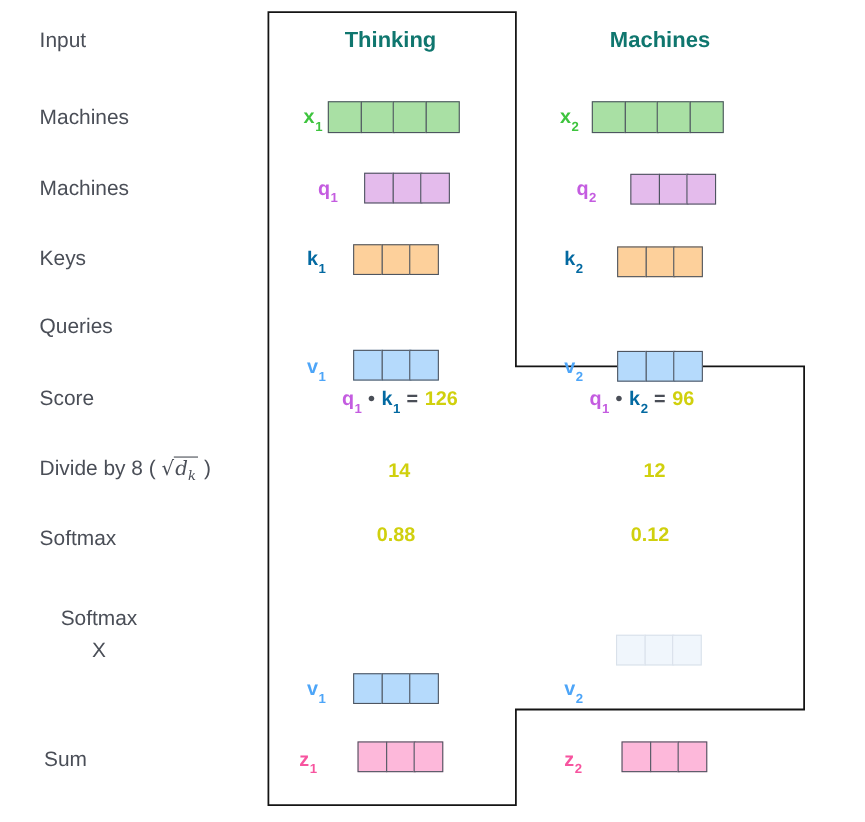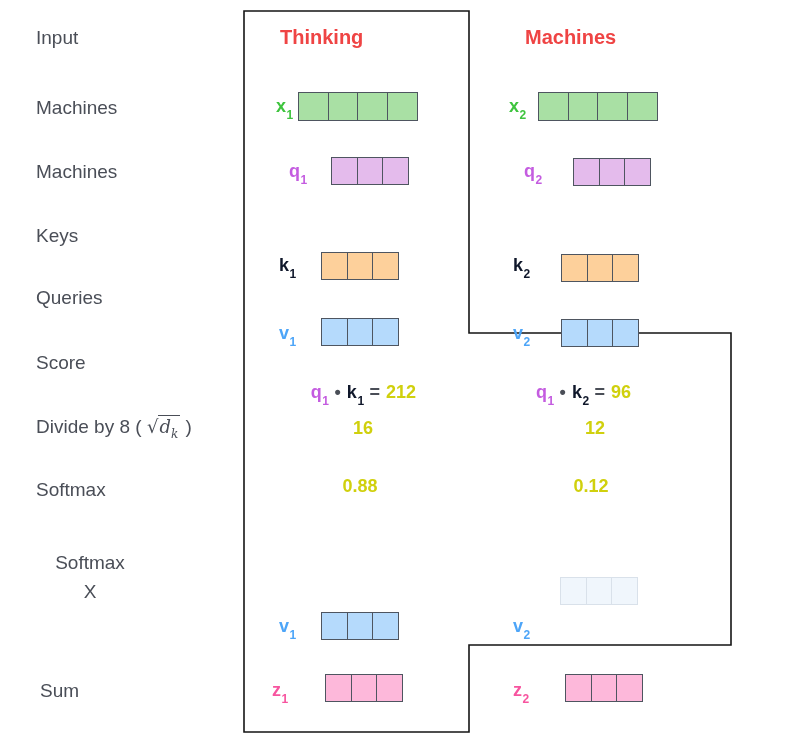--- a/index.html
+++ b/index.html
@@ -3,33 +3,33 @@
 <meta charset="utf-8">
 <style>
   html,body { margin:0; padding:0; background:#ffffff; }
   .canvas {
     position:relative; width:786px; height:747px; background:#ffffff;
     font-family:"Liberation Sans", sans-serif; overflow:hidden;
   }
   svg.outline { position:absolute; left:0; top:0; width:786px; height:747px; }
 
   .lab { position:absolute; font-size:19px; color:#4a4e57; white-space:nowrap; }
-  .hdr { position:absolute; width:150px; font-size:20px; font-weight:bold; color:#ef4444; }
+  .hdr { position:absolute; width:150px; text-align:center; font-size:20px; font-weight:bold; color:#0f766e; }
 
   .vlab { position:absolute; font-size:18px; font-weight:bold; white-space:nowrap; }
   .vlab sub, .score sub { font-size:12px; position:relative; top:2px; left:0.5px; }
 
   .vec { position:absolute; display:flex; }
   .cell { width:27px; height:28px; box-sizing:border-box; border:1.5px solid #4e5560; margin-left:-1.5px; }
   .cell:first-child { margin-left:0; }
   .vec.wide .cell { width:31px; height:29px; }
 
   .green  { color:#3ec43e; }   .vec.green  .cell { background:#a9e0a4; }
   .purple { color:#c45ce0;margin-left:12px; }   .vec.purple .cell { background:#e4bbec; }
-  .orange { color:#0f172a;margin-top:30px; }   .vec.orange .cell { background:#fdd09b; }
+  .orange { color:#0369a1; }   .vec.orange .cell { background:#fdd09b; }
   .blue   { color:#4da5f8;margin-top:36px; }   .vec.blue   .cell { background:#b5dafc; }
   .pink   { color:#f7549f; }   .vec.pink   .cell { background:#fdb8da; }
   .vec.faded .cell { background:#f0f6fc; border-color:#d9e1ea; }
 
   .score { position:absolute; font-size:18px; font-weight:bold; text-align:center;
            display:flex; justify-content:center; align-items:baseline; gap:6px; white-space:nowrap; }
   .dark   { color:#4a4e57; }
   .yellow { color:#d0d00d; }
   .num { position:absolute; font-size:18px; font-weight:bold; color:#d0d00d; text-align:center; width:80px; }
 
@@ -127,31 +127,31 @@
       <span class="cell"></span>
       <span class="cell"></span>
       <span class="cell"></span>
     </div>
 
   <div class="score" style="left:275px;top:352px;width:165px">
     <span class="purple"><span>q</span><sub>1</sub></span>
     <span class="dark">•</span>
     <span class="orange"><span>k</span><sub>1</sub></span>
     <span class="dark">=</span>
-    <span class="yellow">212</span>
+    <span class="yellow">126</span>
   </div>
   <div class="score" style="left:495px;top:352px;width:165px">
     <span class="purple"><span>q</span><sub>1</sub></span>
     <span class="dark">•</span>
     <span class="orange"><span>k</span><sub>2</sub></span>
     <span class="dark">=</span>
     <span class="yellow">96</span>
   </div>
 
-  <div class="num" style="left:323px;top:418px">16</div>
+  <div class="num" style="left:323px;top:418px">14</div>
   <div class="num" style="left:555px;top:418px">12</div>
 
   <div class="num" style="left:320px;top:476px">0.88</div>
   <div class="num" style="left:551px;top:476px">0.12</div>
 
   <div class="vlab blue" style="left:279px;top:580px"><span>v</span><sub>1</sub></div>
   <div class="vec blue" style="left:321px;top:576px">
       <span class="cell"></span>
       <span class="cell"></span>
       <span class="cell"></span>

